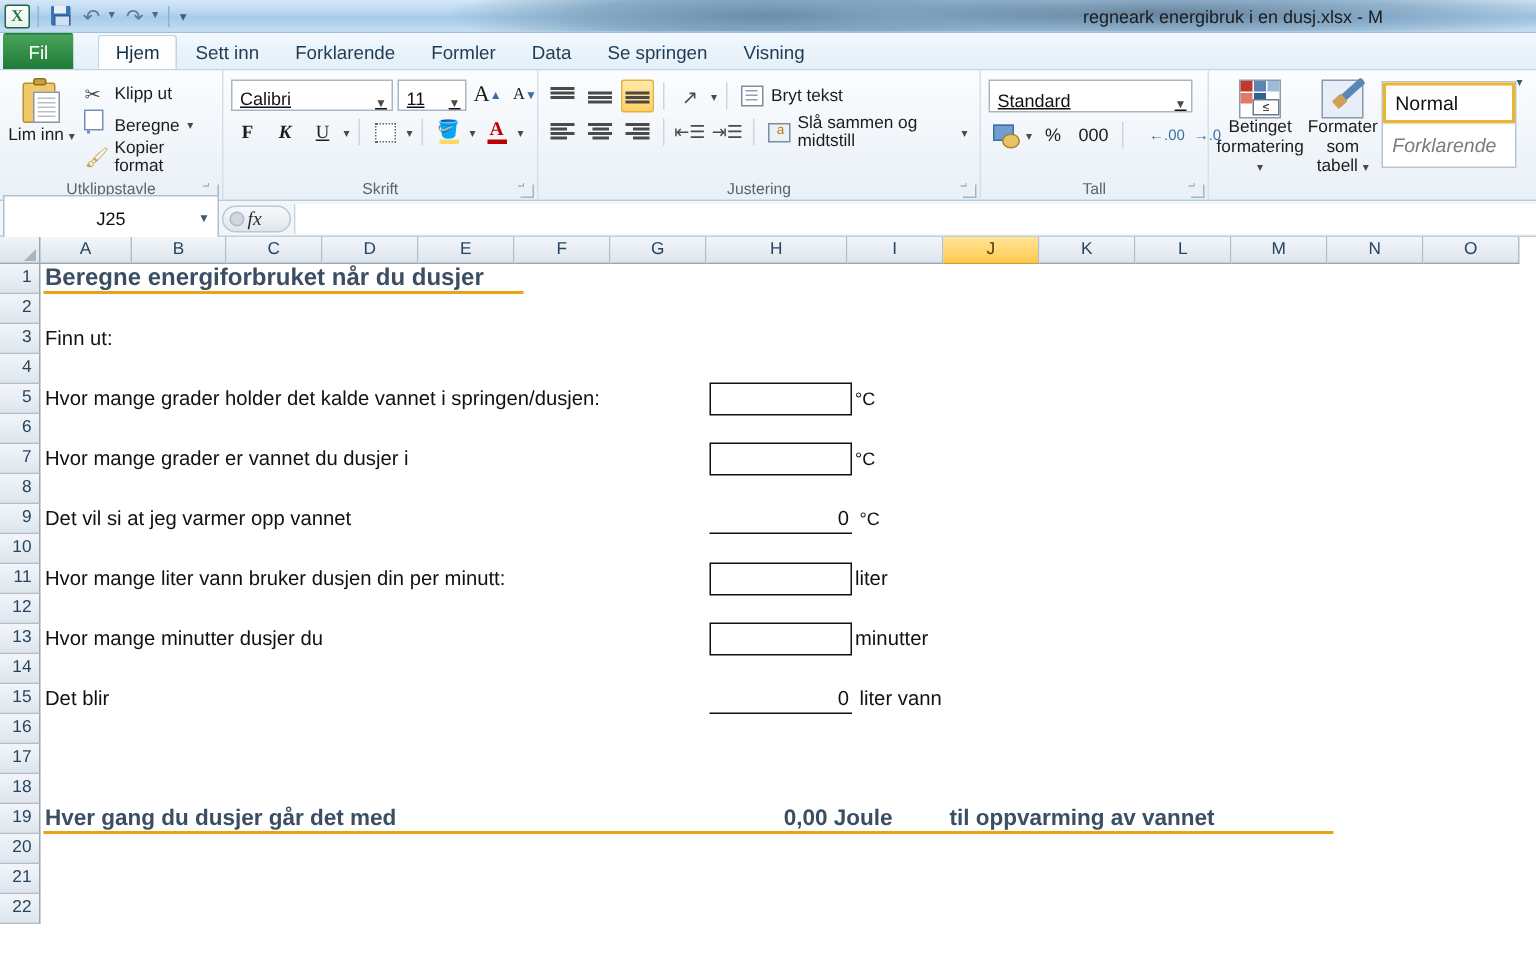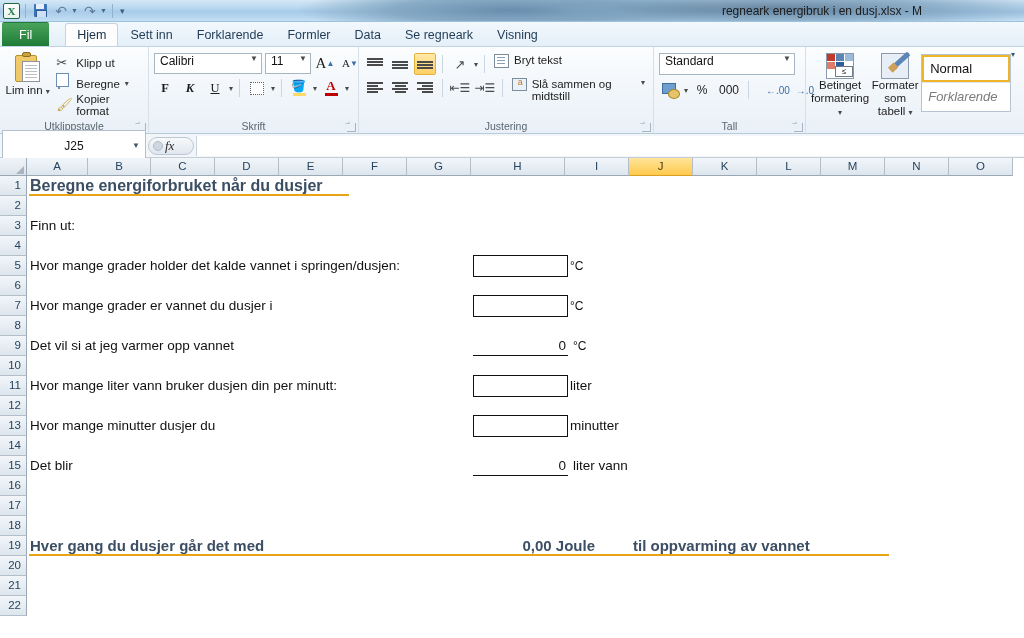--- a/index.html
+++ b/index.html
@@ -116,40 +116,40 @@
   .copy-ico { width:11px; height:12px; border:1px solid #6d8fb5; background:#dce9f7; position:relative; margin:1px 0 0 2px;}
   .copy-ico:after{ content:""; position:absolute; left:-3px; top:-3px; width:11px; height:12px; border:1px solid #6d8fb5; background:#fff;}
   .brush-ico { font-size: 13px; color: #c8a23a; line-height: 15px; }
   .caret { font-size: 8px; color: #4a4a4a; }
 
   
   .row { display: flex; align-items: center; gap: 3px; }
   .font-row1 { padding: 2px 0 3px 0; }
   .combo {
     height: 21px; border: 1px solid #a8b6c4; background: #fff;
-    display: flex; align-items: flex-start; padding: 0 3px 0 5px;
-    font-size: 12px; color: #111; justify-content: space-between;
+    display: flex; align-items: flex-end; padding: 0 3px 0 5px;
+    font-size: 12px; color: #111; justify-content: space-between; text-decoration: underline;
   }
   .combo .cv { overflow: hidden; white-space: nowrap; }
   .combo .cc { font-size: 8px; color: #4a4a4a; padding-left: 6px; }
   .btn-ico {
     height: 22px; min-width: 22px; display: flex; align-items: center; justify-content: center;
     font-size: 12.5px; color: #1c1c1c; border: 1px solid transparent; border-radius: 2px;
   }
   .btn-ico.wide { min-width: 26px; }
   .btn-ico.on { background: linear-gradient(to bottom,#ffe9a8,#ffcf63); border-color:#e3b23c; }
   .grow-a { font-family: "Liberation Serif", serif; }
   .sep-v { width:1px; height:18px; background:#ccd6e0; margin:0 3px; }
   .underbar { display:block; width:13px; height:3px; margin-top:1px; }
   .stack { display:flex; flex-direction:column; align-items:center; line-height:11px; }
 
   
   .align-ico { width:16px; height:12px; position:relative; }
   .align-ico i { position:absolute; left:0; height:2px; background:#4a4a4a; display:block; }
-  .wrap-item { display:flex; align-items:flex-start; gap:5px; font-size:11.5px; color:#1c1c1c; height:21px; padding:0 3px;}
+  .wrap-item { display:flex; align-items:center; gap:5px; font-size:11.5px; color:#1c1c1c; height:21px; padding:0 3px;}
   .wrapbox { width:15px;height:14px;border:1px solid #7d8c9b;background:#fff;position:relative;}
   .wrapbox:after{content:"";position:absolute;left:2px;top:2px;width:8px;height:1px;box-shadow:0 3px #8aa0b5,0 6px #8aa0b5;background:#8aa0b5;}
   .mergebox{width:17px;height:13px;border:1px solid #7d8c9b;background:#eaf1f8;position:relative;}
   .mergebox:after{content:"a";position:absolute;left:5px;top:-2px;font-size:9px;color:#c27b18;}
 
   
   .num-btn { font-size:12px; color:#1c1c1c; }
   .money-ico{width:17px;height:15px;position:relative;}
   .money-ico:before{content:"";position:absolute;left:0;top:0;width:12px;height:9px;background:#6f9fcf;border:1px solid #3f6f9f;}
   .money-ico:after{content:"";position:absolute;left:6px;top:6px;width:10px;height:8px;border-radius:50%;background:#e8c468;border:1px solid #a9872f;}
@@ -277,21 +277,21 @@
     <div class="win-title">regneark energibruk i en dusj.xlsx  -  M</div>
   </div>
 
   <div class="tabstrip">
     <div class="tab file">Fil</div>
     <div class="tab active">Hjem</div>
     <div class="tab">Sett inn</div>
     <div class="tab">Forklarende</div>
     <div class="tab">Formler</div>
     <div class="tab">Data</div>
-    <div class="tab">Se regneark</div>
+    <div class="tab">Se springen</div>
     <div class="tab">Visning</div>
   </div>
 
   <div class="ribbon">
 
     <div class="rgroup" style="width:148px;">
       <div class="rgroup-body">
         <div class="clip-left">
           <div class="paste-ico">
             <span class="paste-board"></span>

